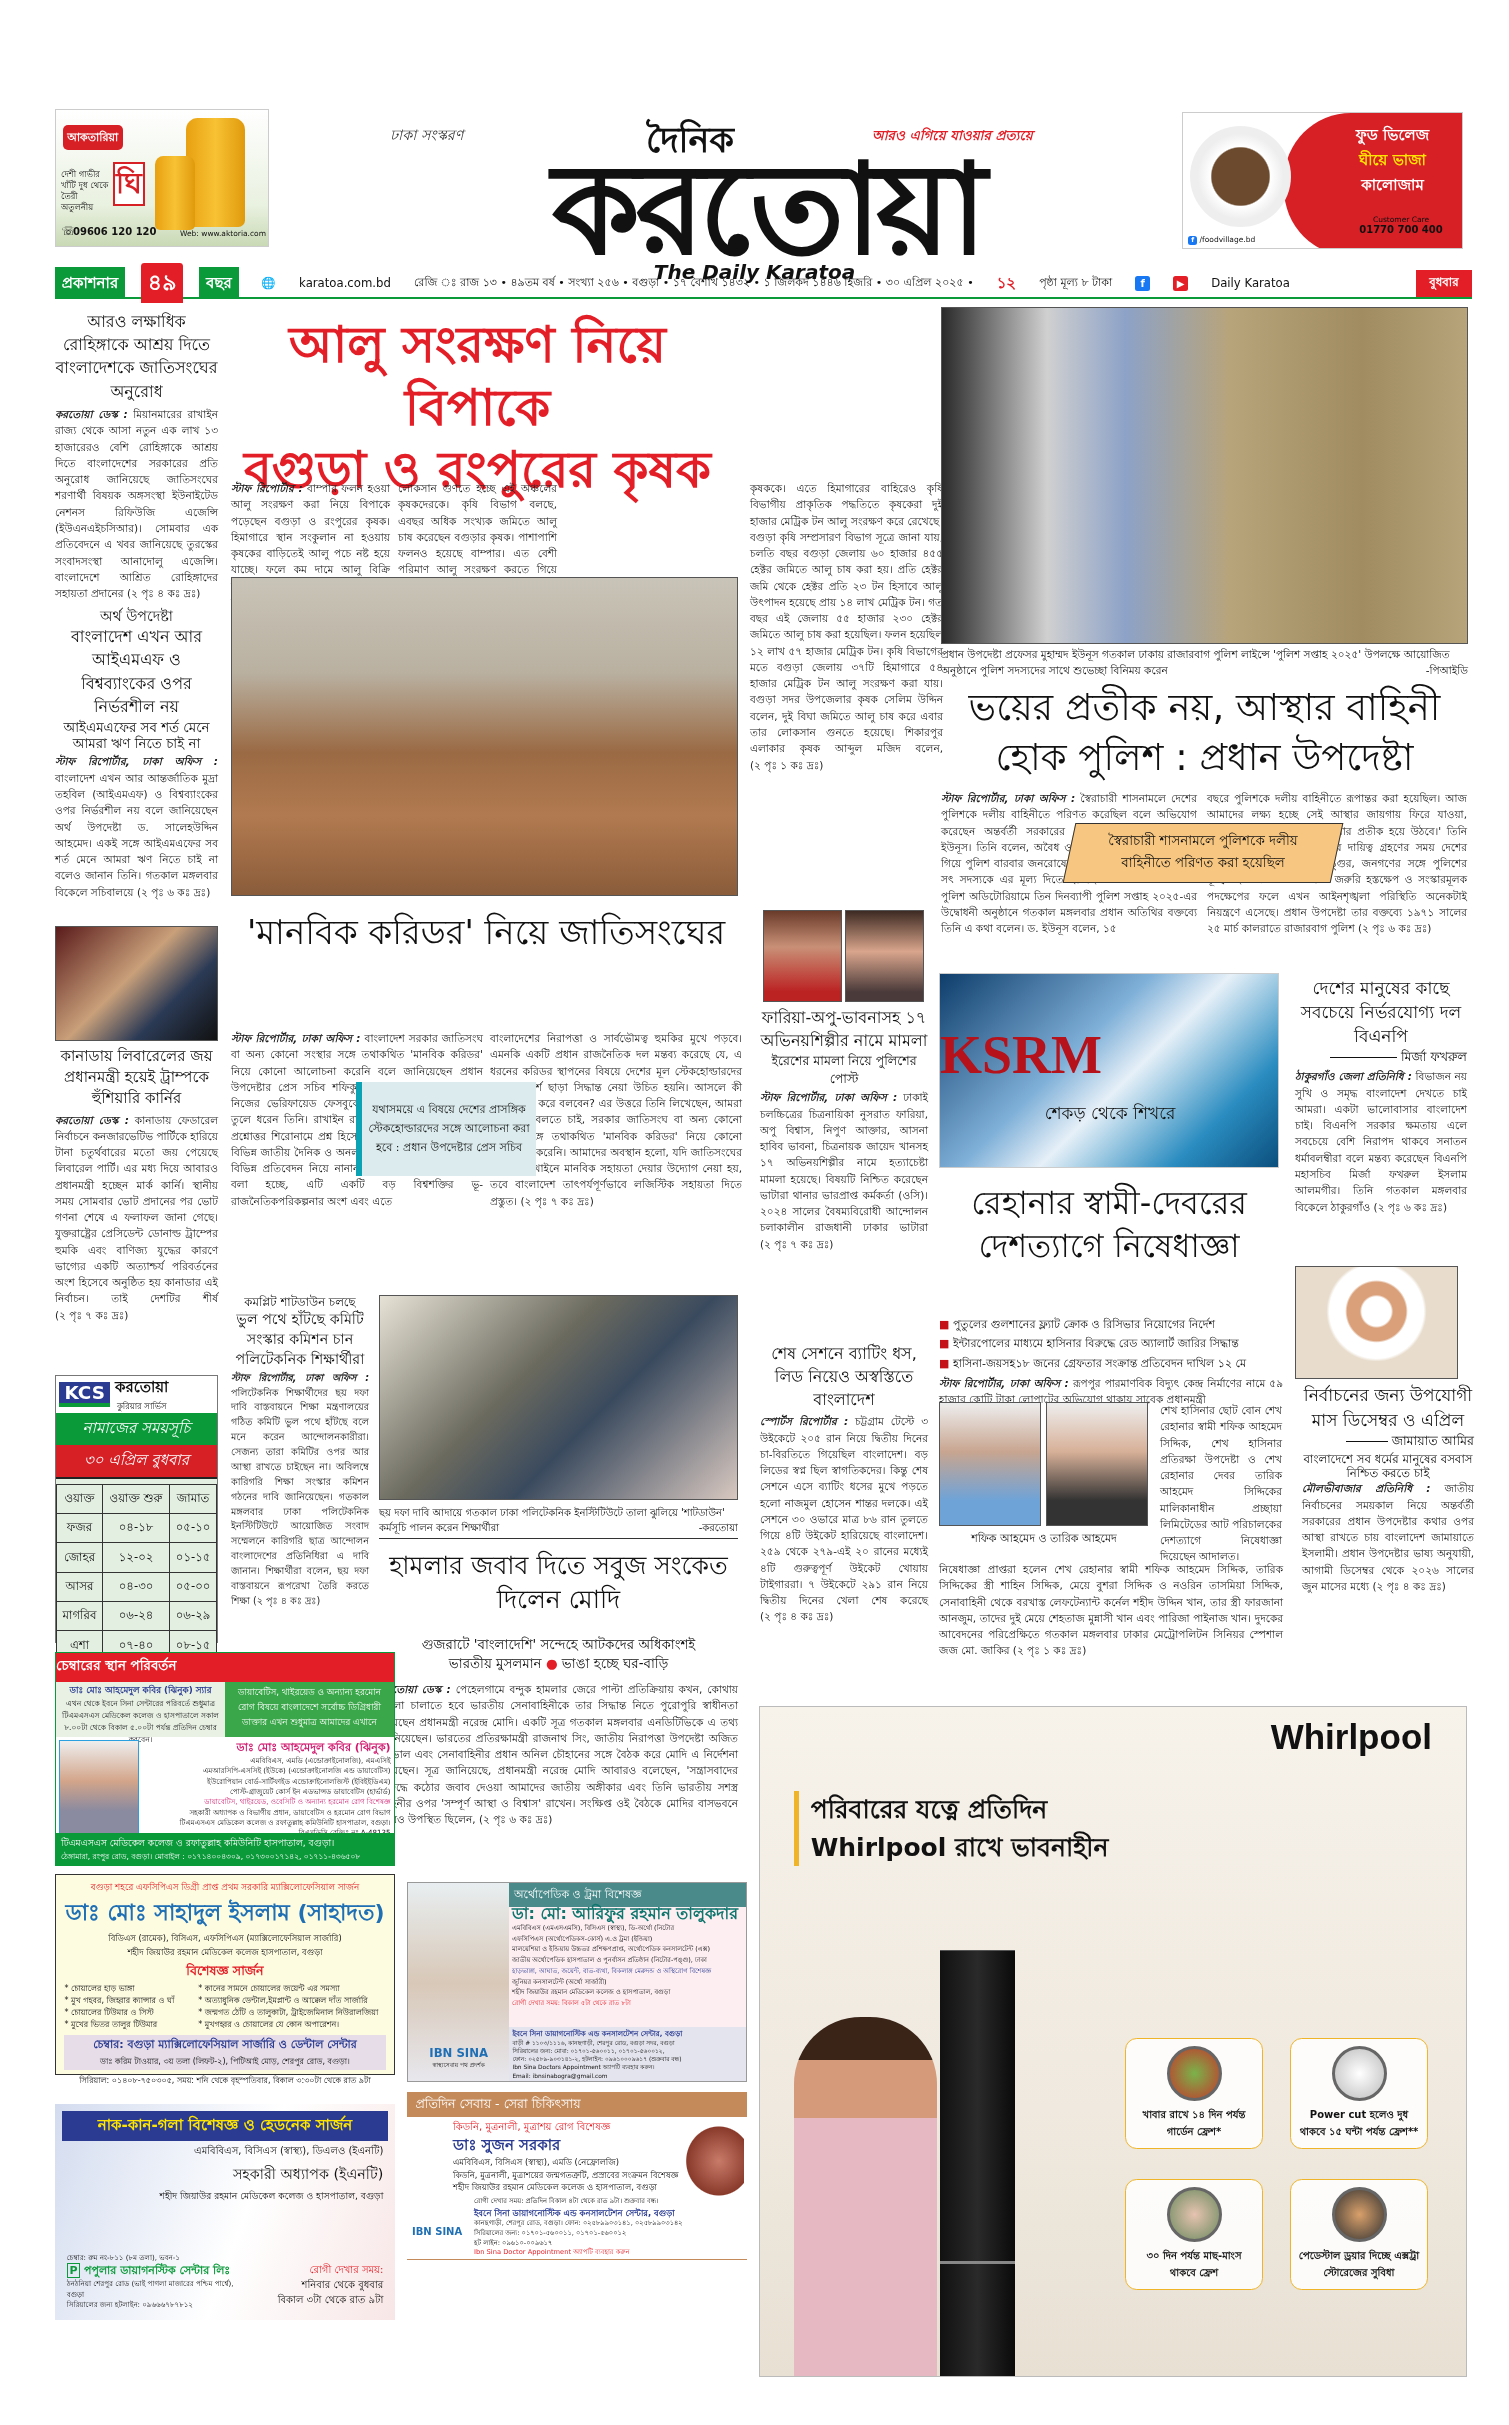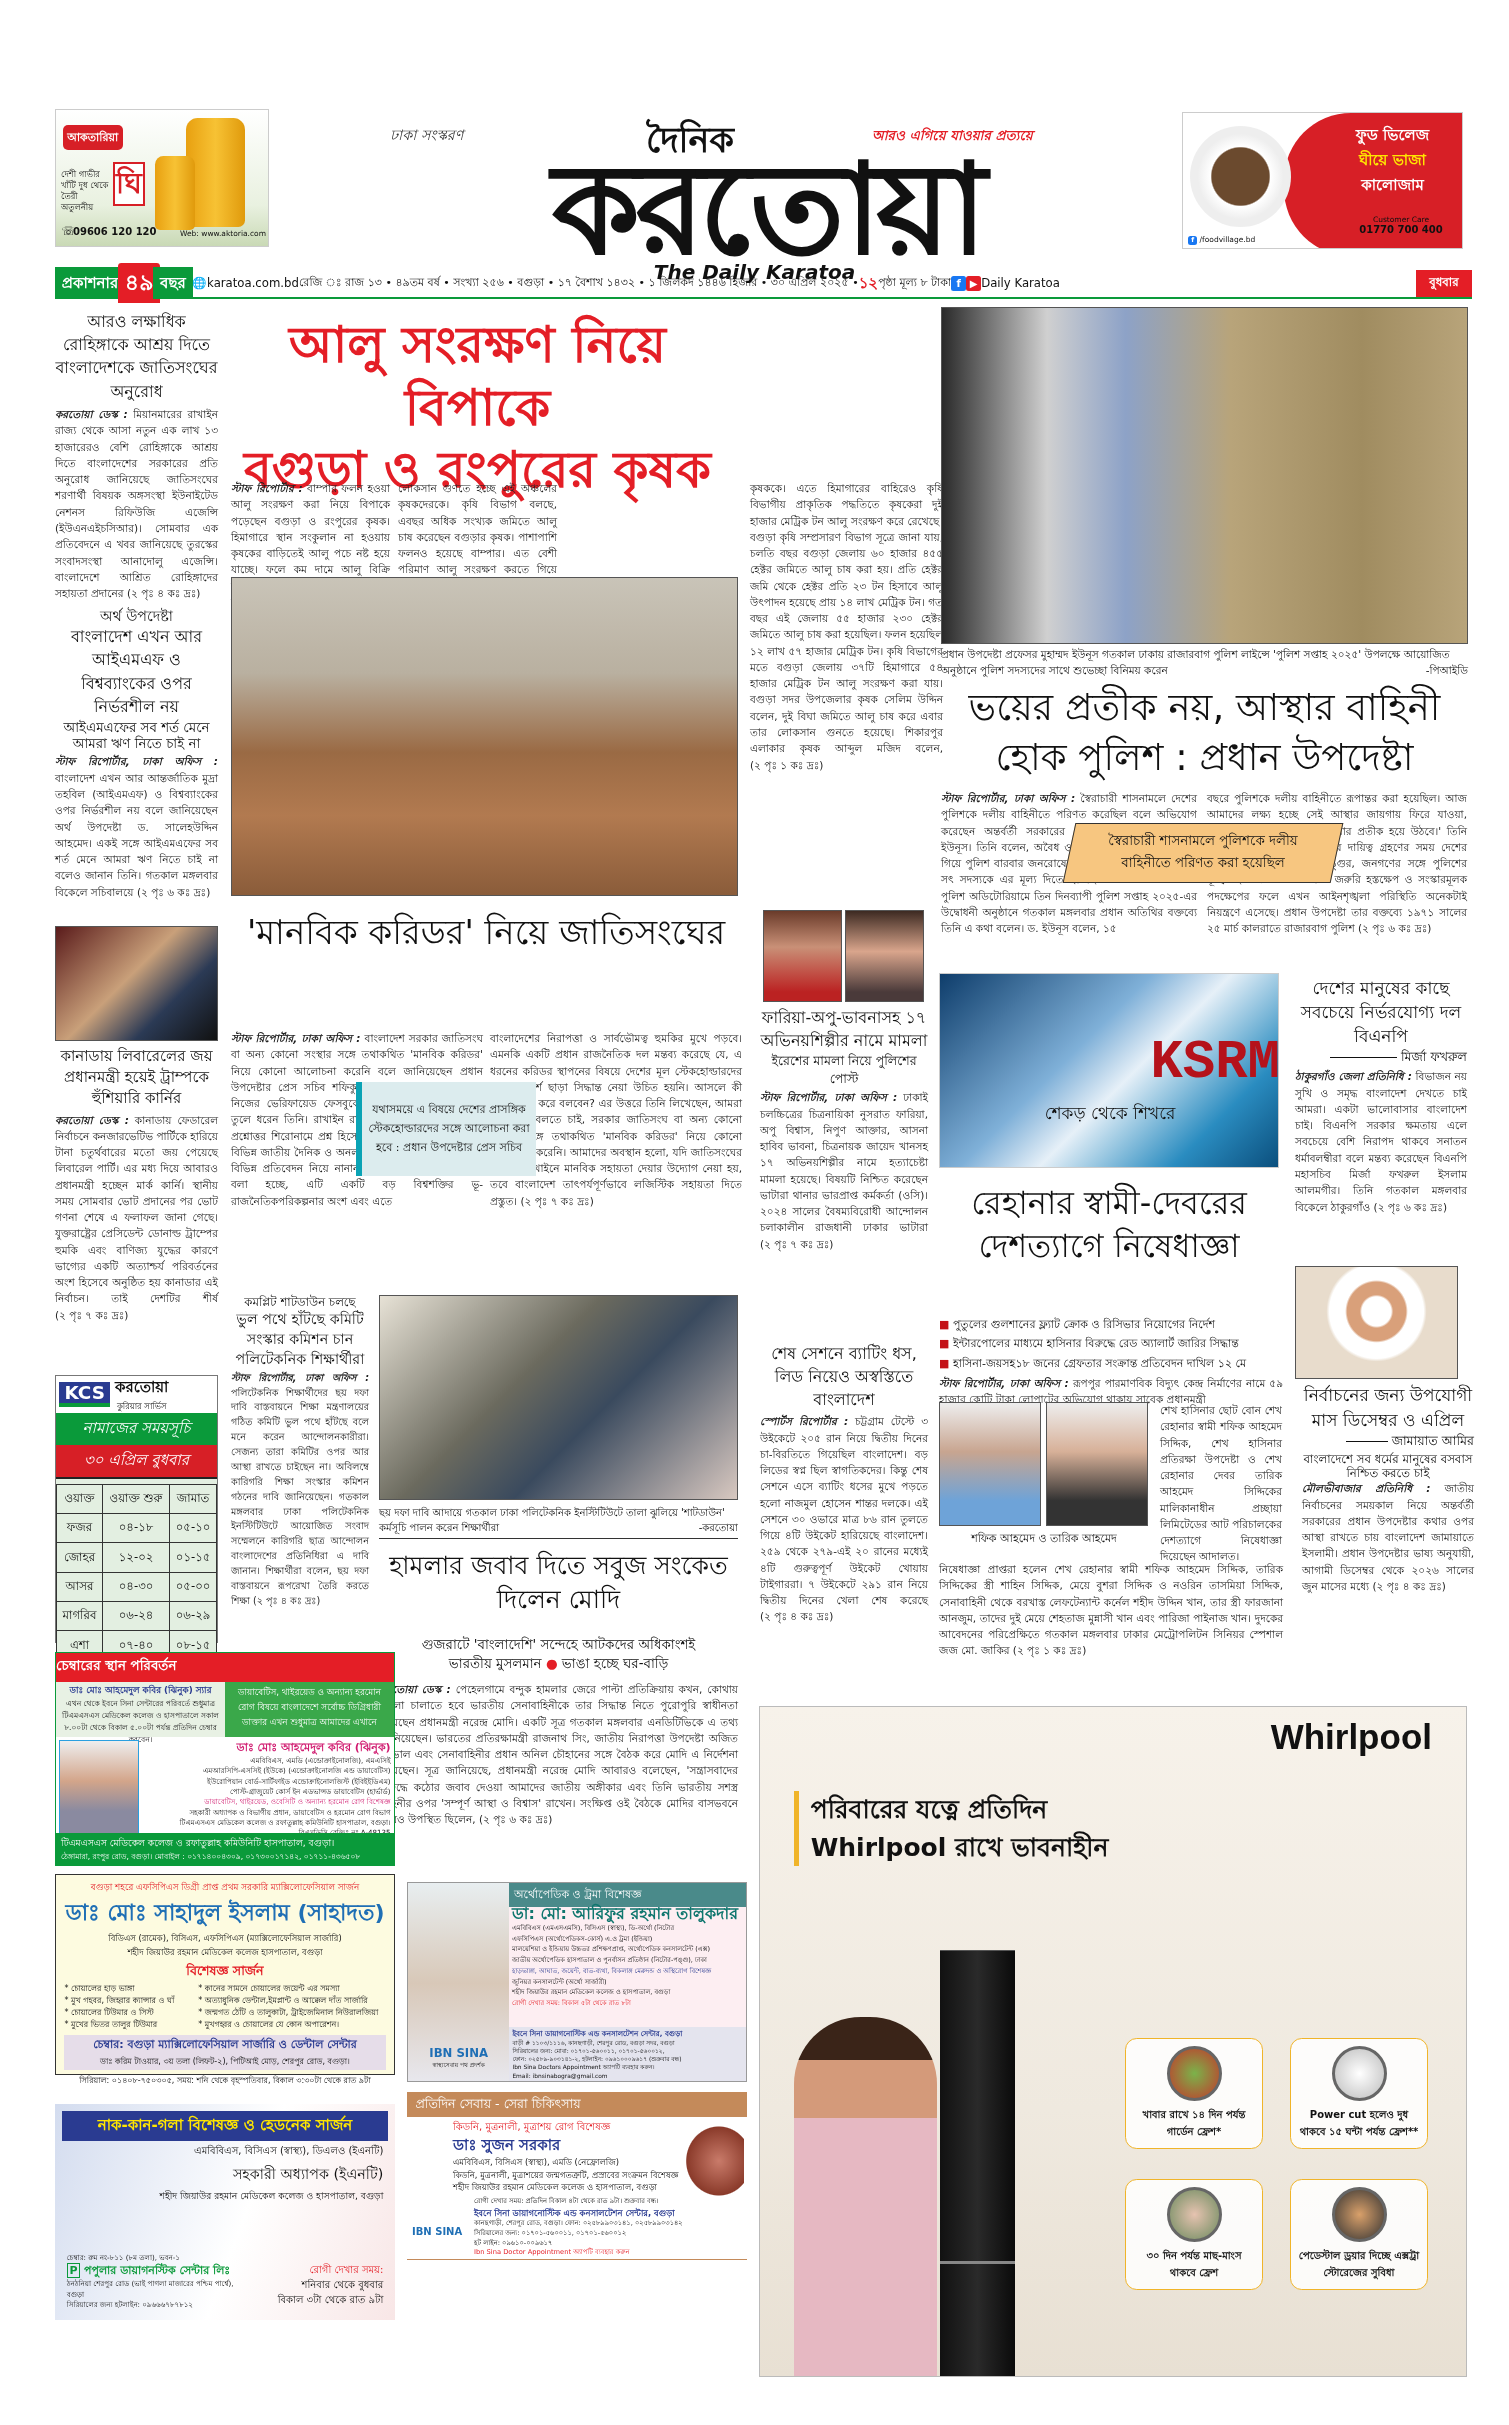--- a/index.html
+++ b/index.html
@@ -5,21 +5,21 @@
 *{box-sizing:border-box;margin:0;padding:0}
 body{width:1509px;height:2426px;background:#fff;font-family:"DejaVu Sans",sans-serif;color:#111;position:relative;overflow:hidden}
 .abs{position:absolute}
 .hl{font-family:"DejaVu Sans",sans-serif;color:#111;text-align:center;line-height:1.2}
 .body{font-size:10.5px;line-height:1.55;text-align:justify;color:#222}
 .by{font-weight:bold;font-style:italic}
 .cont{white-space:nowrap}
 .photo{border:0.8px solid #555;overflow:hidden}
 
 .ad-box{border:0.8px solid #ccc}
-.bar{display:flex;align-items:center;gap:0;font-size:11.7px}
+.bar{display:flex;align-items:center;gap:23px;font-size:11.7px}
 .badge-green{background:#0a9a3a;color:#fff;font-weight:bold;padding:3.4px 6.7px;font-size:15px}
 .badge-red{background:#e41e26;color:#fff;font-weight:bold;padding:1.7px 6.7px;font-size:22px;border-radius:3.4px 3.4px 0 0}
 .icon-box{display:inline-block;width:15px;height:15px;border-radius:2.5px;color:#fff;font-size:10px;text-align:center;line-height:15px;font-weight:bold}
 table.prayer{border-collapse:collapse;width:100%;font-size:11.7px;background:#e3efe1}
 table.prayer td{border:0.8px solid #333;padding:4.2px 3.4px;text-align:center}
 .ad-head-red{background:#e41e26;color:#fff;text-align:left;font-weight:bold}
 .feature{border:1.7px solid #f0b429;border-radius:11.7px;background:rgba(255,255,255,.85);text-align:center;font-size:10px;font-weight:bold;padding:6.7px}
 .circle{width:55px;height:55px;border-radius:50%;border:3.4px solid #666;margin:0 auto 6.7px;background:#ddd}
 </style>
 </head>
@@ -241,21 +241,21 @@
 <div class="abs" style="left:760px;top:1342px;width:168px">
   <div class="hl" style="font-size:16px;line-height:1.45">শেষ সেশনে ব্যাটিং ধস, লিড নিয়েও অস্বস্তিতে বাংলাদেশ</div>
   <div class="body" style="margin-top:1.7px">
     <span class="by">স্পোর্টস রিপোর্টার :</span>
     <span>চট্টগ্রাম টেস্টে ৩ উইকেটে ২০৫ রান নিয়ে দ্বিতীয় দিনের চা-বিরতিতে গিয়েছিল বাংলাদেশ। বড় লিডের স্বপ্ন ছিল স্বাগতিকদের। কিন্তু শেষ সেশনে এসে ব্যাটিং ধসের মুখে পড়তে হলো নাজমুল হোসেন শান্তর দলকে। এই সেশনে ৩০ ওভারে মাত্র ৮৬ রান তুলতে গিয়ে ৪টি উইকেট হারিয়েছে বাংলাদেশ। ২৫৯ থেকে ২৭৯-এই ২০ রানের মধ্যেই ৪টি গুরুত্বপূর্ণ উইকেট খোয়ায় টাইগাররা। ৭ উইকেটে ২৯১ রান নিয়ে দ্বিতীয় দিনের খেলা শেষ করেছে</span>
     <span class="cont">(২ পৃঃ ৪ কঃ দ্রঃ)</span>
   </div>
 </div>
 
 <div class="abs" style="left:939px;top:973px;width:340px;height:195px;background:linear-gradient(135deg,#0e3d6b,#7fb0d8 40%,#e6f0f8 55%,#2a8cc0 80%,#0b4f7d);border:0.8px solid #ccc">
-  <div class="abs" style="left:0;top:58px;width:340px;text-align:right;font-size:54px;font-weight:900;color:#b5121b;font-family:Liberation Mono, monospace">KSRM</div>
+  <div class="abs" style="left:0;top:50px;width:340px;text-align:left;font-size:54px;font-weight:900;color:#b5121b;font-family:Liberation Serif, serif">KSRM</div>
   <div class="abs" style="left:0;top:126px;width:340px;text-align:center;font-size:17px;color:#111">শেকড় থেকে শিখরে</div>
 </div>
 
 <div class="abs" style="left:1295px;top:977px;width:172px">
   <div class="hl" style="font-size:17px;line-height:1.4">দেশের মানুষের কাছে সবচেয়ে নির্ভরযোগ্য দল বিএনপি</div>
   <div style="text-align:right;font-size:12.6px"><span style="display:inline-block;width:67px;border-top:0.8px solid #111;vertical-align:middle"></span> <span>মির্জা ফখরুল</span></div>
   <div class="body">
     <span class="by">ঠাকুরগাঁও জেলা প্রতিনিধি :</span>
     <span>বিভাজন নয় সুখি ও সমৃদ্ধ বাংলাদেশ দেখতে চাই আমরা। একটা ভালোবাসার বাংলাদেশ চাই। বিএনপি সরকার ক্ষমতায় এলে সবচেয়ে বেশি নিরাপদ থাকবে সনাতন ধর্মাবলম্বীরা বলে মন্তব্য করেছেন বিএনপি মহাসচিব মির্জা ফখরুল ইসলাম আলমগীর। তিনি গতকাল মঙ্গলবার বিকেলে ঠাকুরগাঁও</span>
     <span class="cont">(২ পৃঃ ৬ কঃ দ্রঃ)</span>

